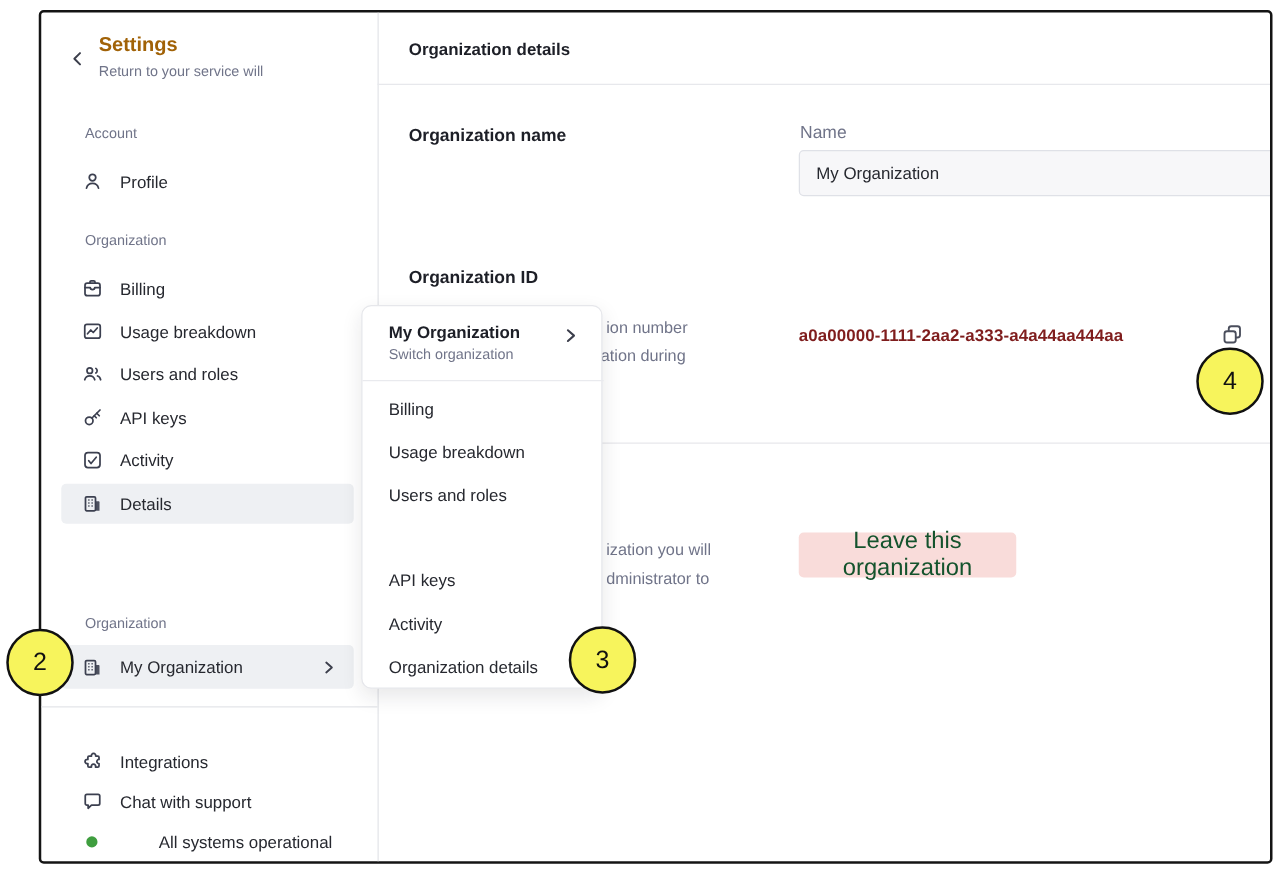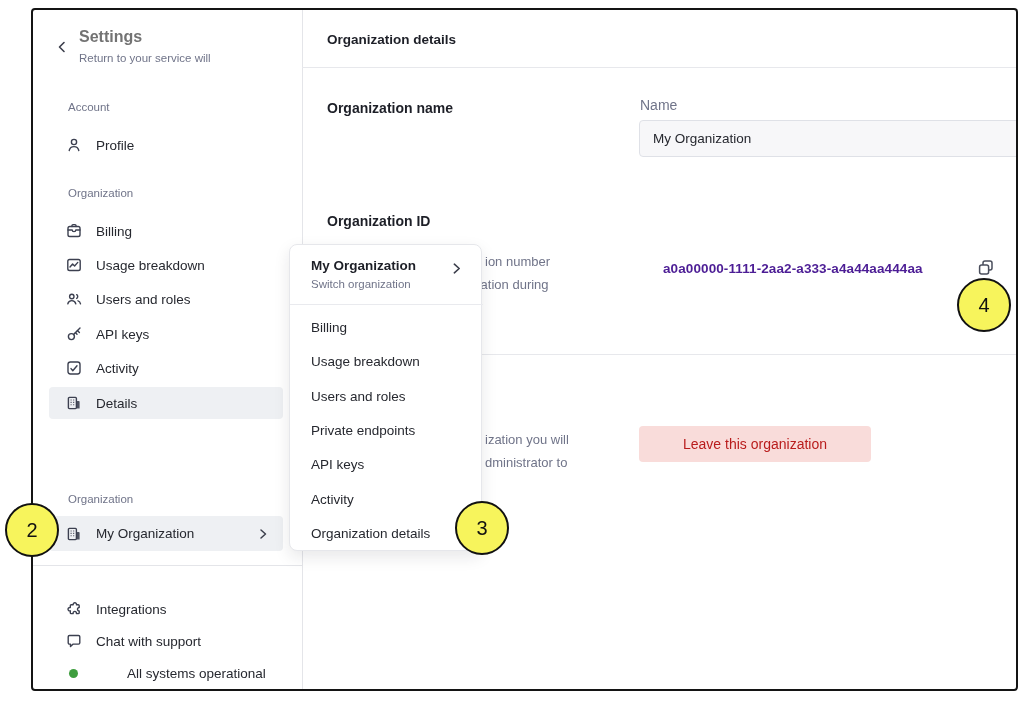--- a/index.html
+++ b/index.html
@@ -5,45 +5,45 @@
   * { margin:0; padding:0; box-sizing:border-box; }
   html,body { width:1024px; height:703px; background:#ffffff;
     font-family:"Liberation Sans", sans-serif; color:#26282f; overflow:hidden; }
   #frame { position:absolute; left:31px; top:8px; width:987px; height:683px;
     border:2px solid #141414; border-radius:4px; background:#fff; overflow:hidden; }
   .abs { position:absolute; }
 
   
   #sidebar-border { left:269px; top:0; width:1px; height:683px; background:#e4e5e9; }
   .back-chev { left:22px; top:30px; width:14px; height:14px; color:#3c3f4c; cursor:pointer; }
-  .side-title { left:46px; top:18px; font-size:16px; font-weight:bold; color:#737373; }
+  .side-title { left:46px; top:18px; font-size:16px; font-weight:bold; color:#a16207; }
   .side-subtitle { left:46px; top:42px; font-size:11.5px; color:#707489; }
   .section-label { left:35px; font-size:11.5px; color:#707489; }
   .side-row { left:16px; width:234px; height:32px; display:flex; align-items:center;
     gap:13px; padding-left:16px; border-radius:4px; font-size:13.5px; color:#26282f; cursor:pointer; }
   .side-row.active { background:#eef0f3; }
   .side-row .chev-r { margin-left:auto; margin-right:14px; }
   .icon { width:18px; height:18px; flex:0 0 18px; color:#3c4050; }
   .icon svg { display:block; width:100%; height:100%; }
   #side-divider { left:0; top:555px; width:269px; height:1px; background:#e4e5e9; }
   .green-dot { width:9px; height:9px; border-radius:50%; background:#3f9e3f; margin:0 5px 0 4px; flex:0 0 9px; }
 
   
   .main-header { left:294px; top:22px; font-size:13.5px; font-weight:bold; color:#1d1f27; }
   .hdiv { background:#e7e8ec; height:1px; }
   .sec-title { font-size:14px; font-weight:bold; color:#1d1f27; }
   .sec-desc { font-size:13px; color:#707489; }
   .field-label { font-size:14px; color:#707489; }
   .text-input { left:606px; top:110px; width:430px; height:37px; background:#f7f7f9;
     border:1px solid #dfe1e7; border-radius:4px; display:flex; align-items:center;
     padding-left:13px; font-size:13.5px; color:#26282f; }
-  .org-id-value { font-size:13.5px; font-weight:bold; color:#4c1d95; letter-spacing:0.1px;margin-left:24px; }
+  .org-id-value { font-size:13.5px; font-weight:bold; color:#7f1d1d; letter-spacing:0.1px; }
   .copy-btn { left:942px; top:247px; width:22px; height:22px; color:#4a4e5c; cursor:pointer; }
-  .danger-btn { left:606px; top:416px; width:232px; height:36px; background:#f9dcda;
-    color:#b91c1c; font-size:14px; border:none; border-radius:4px; cursor:pointer;
+  .danger-btn { left:606px; top:416px; width:174px; height:36px; background:#f9dcda;
+    color:#14532d; font-size:19px; border:none; border-radius:4px; cursor:pointer;
     display:flex; align-items:center; justify-content:center;
     font-family:"Liberation Sans", sans-serif; }
 
   
   #dropdown { left:256px; top:234px; width:193px; height:307px; background:#fff;
     border:1px solid #e6e7eb; border-radius:8px; box-shadow:0 6px 16px rgba(30,32,40,.10);
     z-index:5; }
   .dd-title { left:21px; top:13px; font-size:13.5px; font-weight:bold; color:#1d1f27; }
   .dd-subtitle { left:21px; top:33px; font-size:11.5px; color:#707489; }
   .dd-chev { left:160px; top:17px; width:13px; height:13px; color:#3c3f4c; }
@@ -224,21 +224,20 @@
     <div class="abs dd-subtitle">Switch organization</div>
     <span class="abs dd-chev icon">
       <svg viewBox="0 0 12 12" fill="none" stroke="currentColor" stroke-width="1.5" stroke-linecap="round" stroke-linejoin="round">
           <polyline points="4,2 8.5,6 4,10"></polyline>
         </svg>
     </span>
     <div class="abs dd-div"></div>
     <div class="abs dd-item" style="top:75px;">Billing</div>
     <div class="abs dd-item" style="top:109px;">Usage breakdown</div>
     <div class="abs dd-item" style="top:144px;">Users and roles</div>
-    <div class="abs dd-item" style="top:178px;">Private endpoints</div>
     <div class="abs dd-item" style="top:212px;">API keys</div>
     <div class="abs dd-item" style="top:247px;">Activity</div>
     <div class="abs dd-item" style="top:281px;">Organization details</div>
   </div>
 
 </div>
 
 <div class="badge" style="left:5px;  top:503px;">2</div>
 <div class="badge" style="left:455px;top:501px;">3</div>
 <div class="badge" style="left:957px;top:278px;">4</div>

